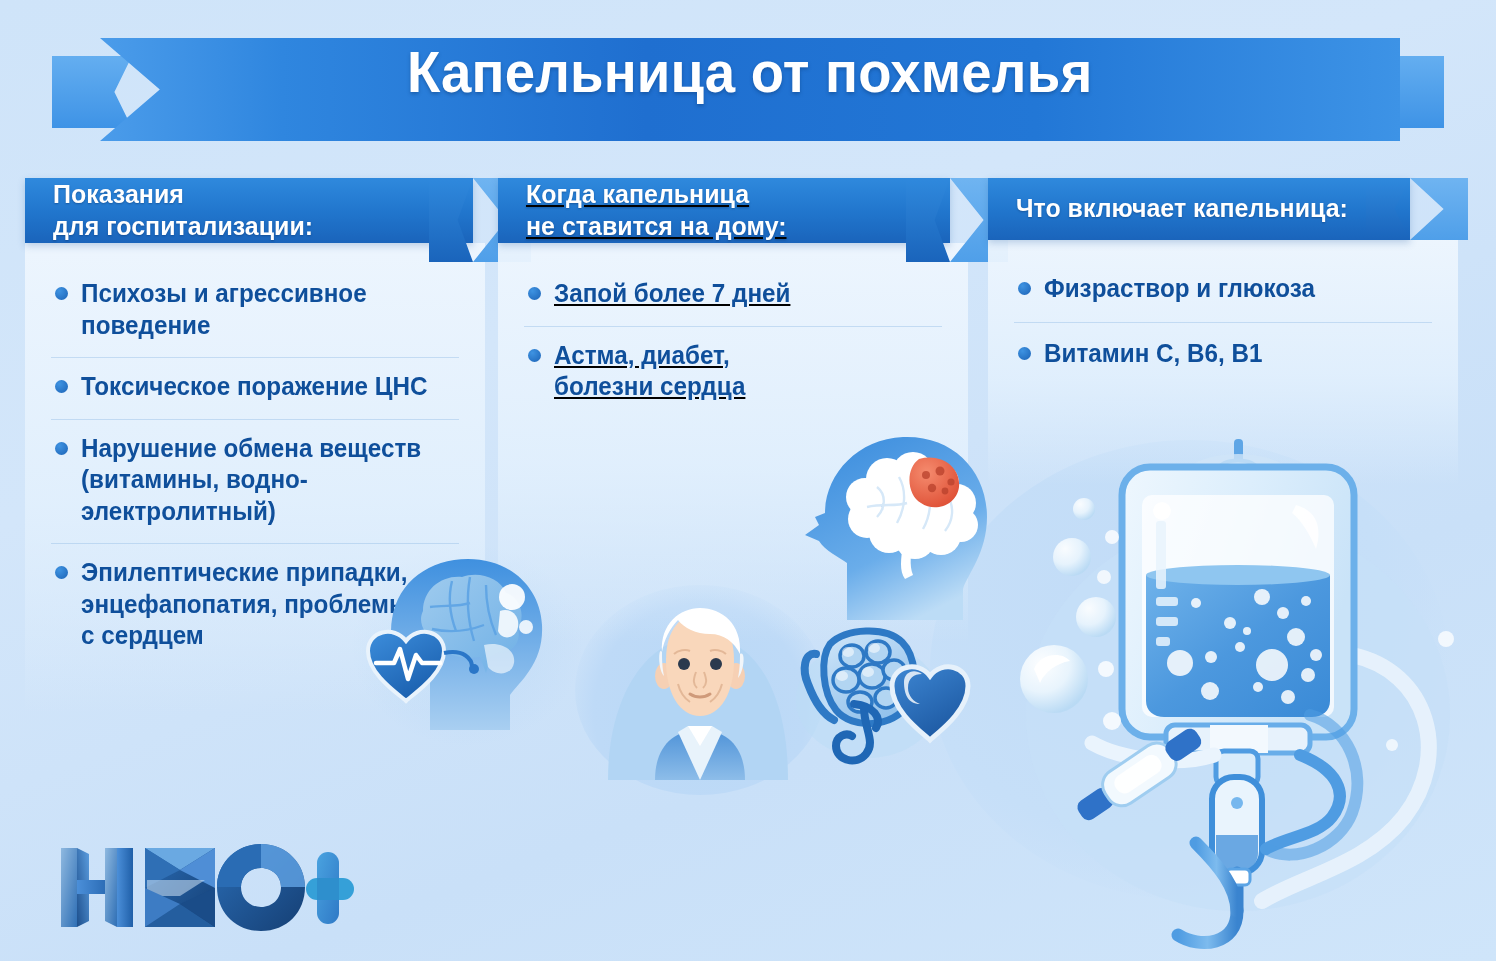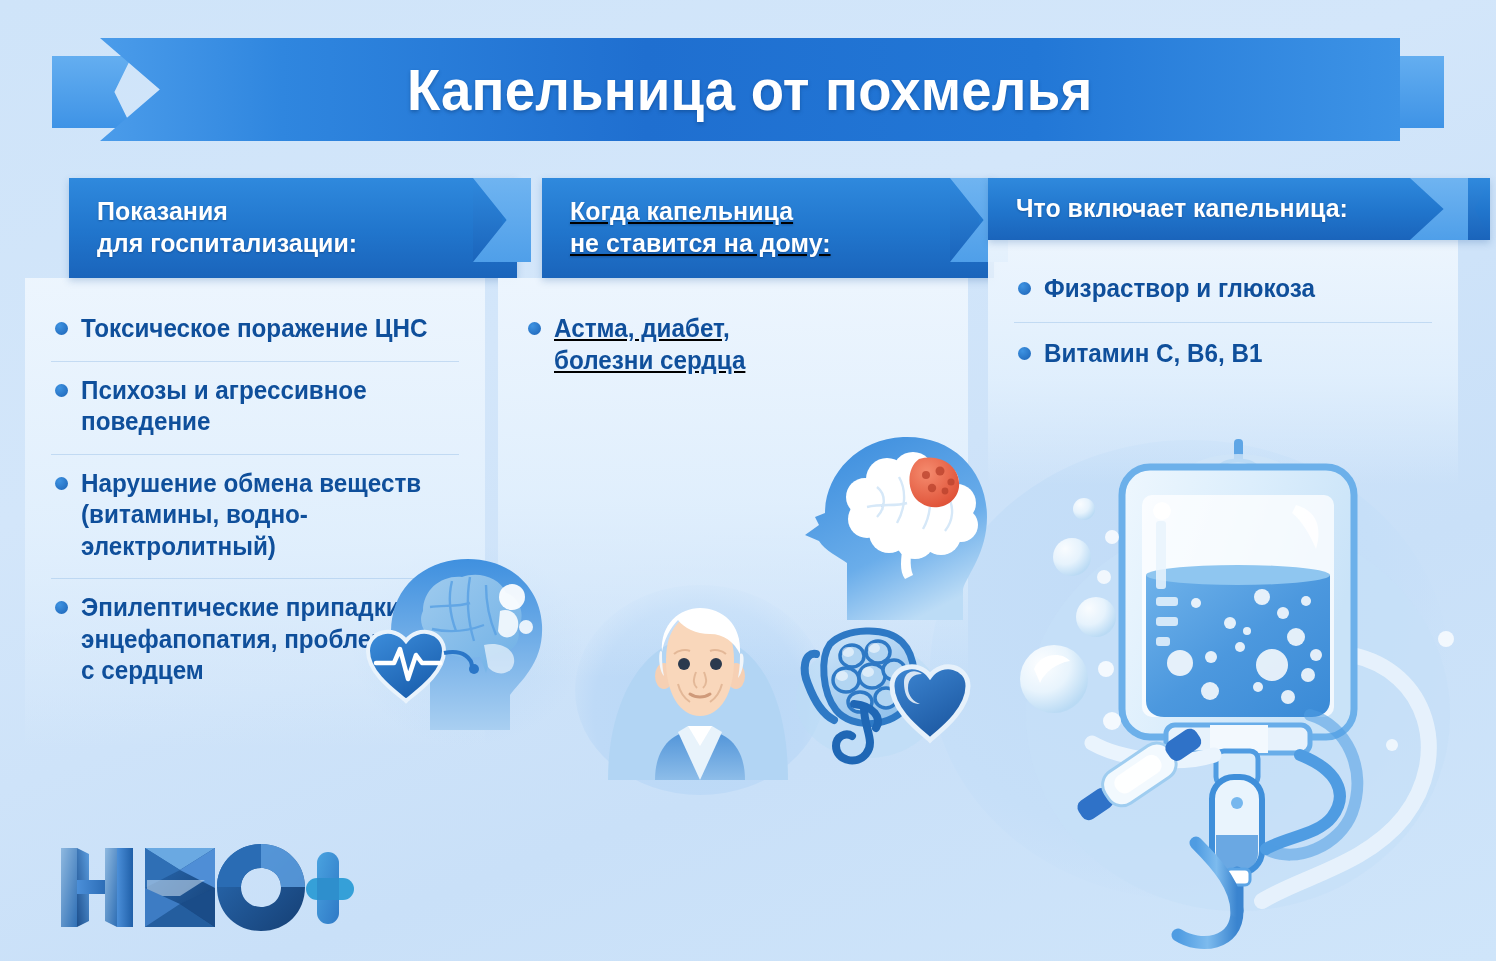--- a/index.html
+++ b/index.html
@@ -19,21 +19,21 @@
   .blob-b { left:575px; top:585px; width:250px; height:210px;
             background: radial-gradient(ellipse at 50% 60%, #b9d8f6 0%, #bedaf7 60%, rgba(190,216,246,0) 78%); }
   .blob-c { left:352px; top:545px; width:230px; height:200px;
             background: radial-gradient(ellipse at 50% 50%, #bfdbf7 0%, rgba(191,219,247,0) 72%); }
 
   
   .title-banner {
     position:absolute; left:100px; top:38px; width:1300px; height:103px;
     background: linear-gradient(90deg,#4b9cea 0%, #2f86df 14%, #1f6fd0 42%, #2277d6 72%, #3d93e6 100%);
     clip-path: polygon(0 0, 100% 0, 100% 100%, 0 100%, 4.6% 50%);
-    display:flex; align-items:center; justify-content:center;
+    display:flex; justify-content:center;
     box-shadow: 0 5px 14px rgba(40,100,170,.22);
   }
   .title-banner::after{
     content:""; position:absolute; left:0; right:0; bottom:-9px; height:9px;
     background: linear-gradient(90deg, rgba(140,190,238,.85), rgba(175,212,243,.6));
   }
   .title-text {
     color:#ffffff; font-size:58px; font-weight:bold; letter-spacing:.2px;
     text-shadow: 0 2px 4px rgba(12,60,120,.45);
     transform: scaleX(.94);
@@ -48,21 +48,21 @@
      z-index:-1; }
 
   
   .panel { position:absolute; }
   .panel-head {
     position:relative; height:84px;
     background: linear-gradient(180deg,#2f89dd 0%, #2176cd 52%, #1a64bb 100%);
     display:flex; align-items:center; padding-left:28px;
     box-shadow: 0 3px 7px rgba(40,95,165,.25);
   }
-  .panel-head.two-line { height:100px;margin-left:44px; }
+  .panel-head.two-line { height:65px; }
   .panel-head-text {
     color:#fff; font-weight:bold; font-size:26px; line-height:1.22;
     text-shadow: 0 1px 2px rgba(10,50,105,.45);
     transform: scaleX(.96); transform-origin:left center;
     white-space:pre-line;
   }
   .head-flag {
     position:absolute; top:0; height:84px; width:58px;
     background: linear-gradient(180deg,#6fb4f1 0%, #4f9fe9 100%);
     clip-path: polygon(0 0, 100% 0, 100% 100%, 0 100%, 58% 50%);
@@ -99,21 +99,21 @@
   #col-left  .head-notch{ right:0; }
   #col-left  .head-flag { left:448px; }
   #col-left  .panel-body{ width:460px; min-height:470px; }
 
   #col-mid    { left:498px; top:178px; width:480px;text-decoration:underline; }
   #col-mid .panel-head { width:452px; }
   #col-mid .head-flag  { left:452px; }
   #col-mid .panel-body { width:470px; min-height:400px; }
 
   #col-right  { left:988px; top:178px; width:485px; }
-  #col-right .panel-head { height:62px; width:502px; }
+  #col-right .panel-head { height:62px; width:422px; }
   #col-right .panel-head .panel-head-text{ font-size:26px; }
   #col-right .head-notch { height:62px; }
   #col-right .head-flag  { left:422px; height:62px; }
   #col-right .panel-body { width:470px; min-height:245px; padding-top:18px; }
   #col-right .bullet-list li { padding: 15px 4px 17px 4px; }
 
   
   .illus { position:absolute; }
   #illus-head-heart { left:360px; top:545px; width:235px; height:185px; }
   #illus-head-brain { left:795px; top:425px; width:215px; height:195px; }
@@ -141,26 +141,26 @@
   <div class="panel-head two-line">
     <span class="panel-head-text">Показания
 для госпитализации:</span>
     <div class="head-notch"></div>
   </div>
   <div class="head-flag"></div>
   <div class="panel-body">
     <ul class="bullet-list">
       <li>
         <span class="dot"></span>
-        <span class="item-text">Токсическое поражение ЦНС</span>
-      </li>
-      <li>
-        <span class="dot"></span>
         <span class="item-text">Психозы и агрессивное
 поведение</span>
+      </li>
+      <li>
+        <span class="dot"></span>
+        <span class="item-text">Токсическое поражение ЦНС</span>
       </li>
       <li>
         <span class="dot"></span>
         <span class="item-text">Нарушение обмена веществ
 (витамины, водно-электролитный)</span>
       </li>
       <li>
         <span class="dot"></span>
         <span class="item-text">Эпилептические припадки,
 энцефапопатия, проблемы
@@ -172,20 +172,24 @@
 
 <div class="panel" id="col-mid">
   <div class="panel-head two-line">
     <span class="panel-head-text">Когда капельница
 не ставится на дому:</span>
     <div class="head-notch"></div>
   </div>
   <div class="head-flag"></div>
   <div class="panel-body">
     <ul class="bullet-list">
+      <li>
+        <span class="dot"></span>
+        <span class="item-text">Запой более 7 дней</span>
+      </li>
       <li>
         <span class="dot"></span>
         <span class="item-text">Астма, диабет,
 болезни сердца</span>
       </li>
     </ul>
   </div>
 </div>
 
 <div class="panel" id="col-right">

